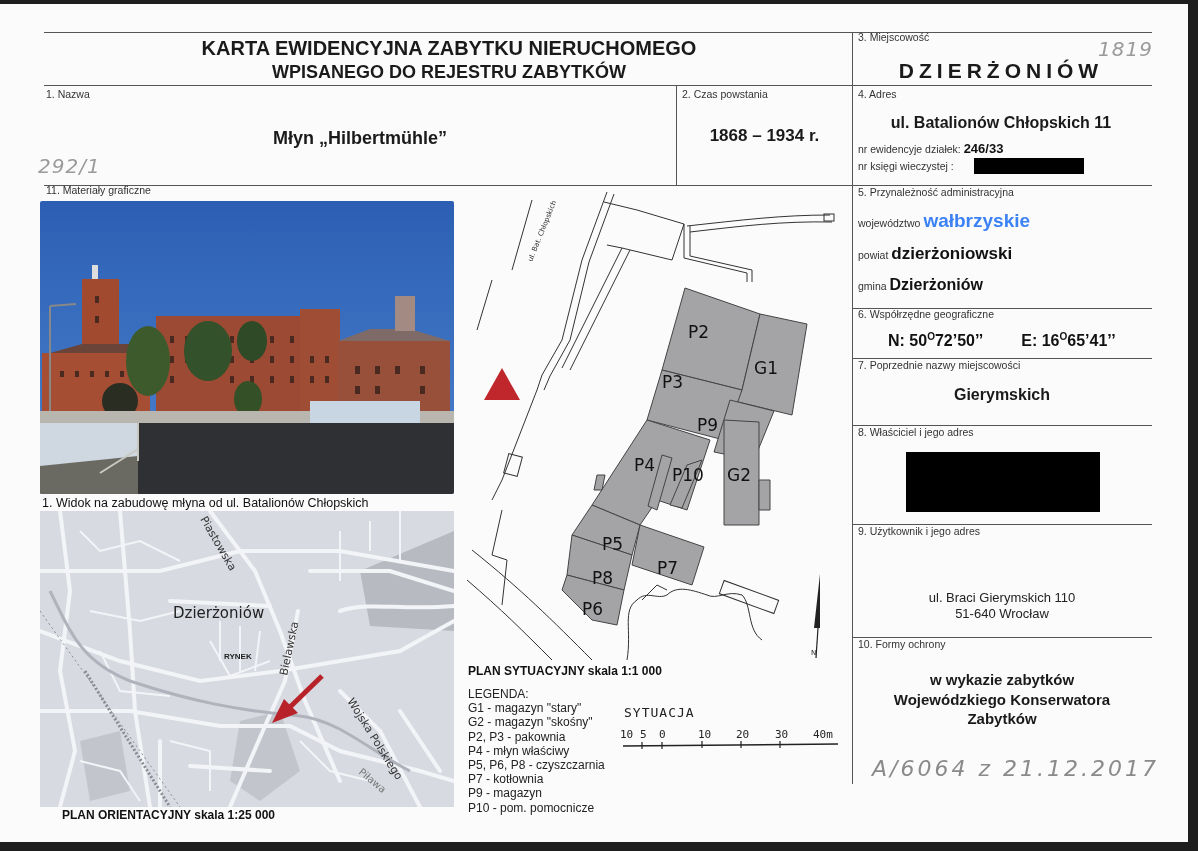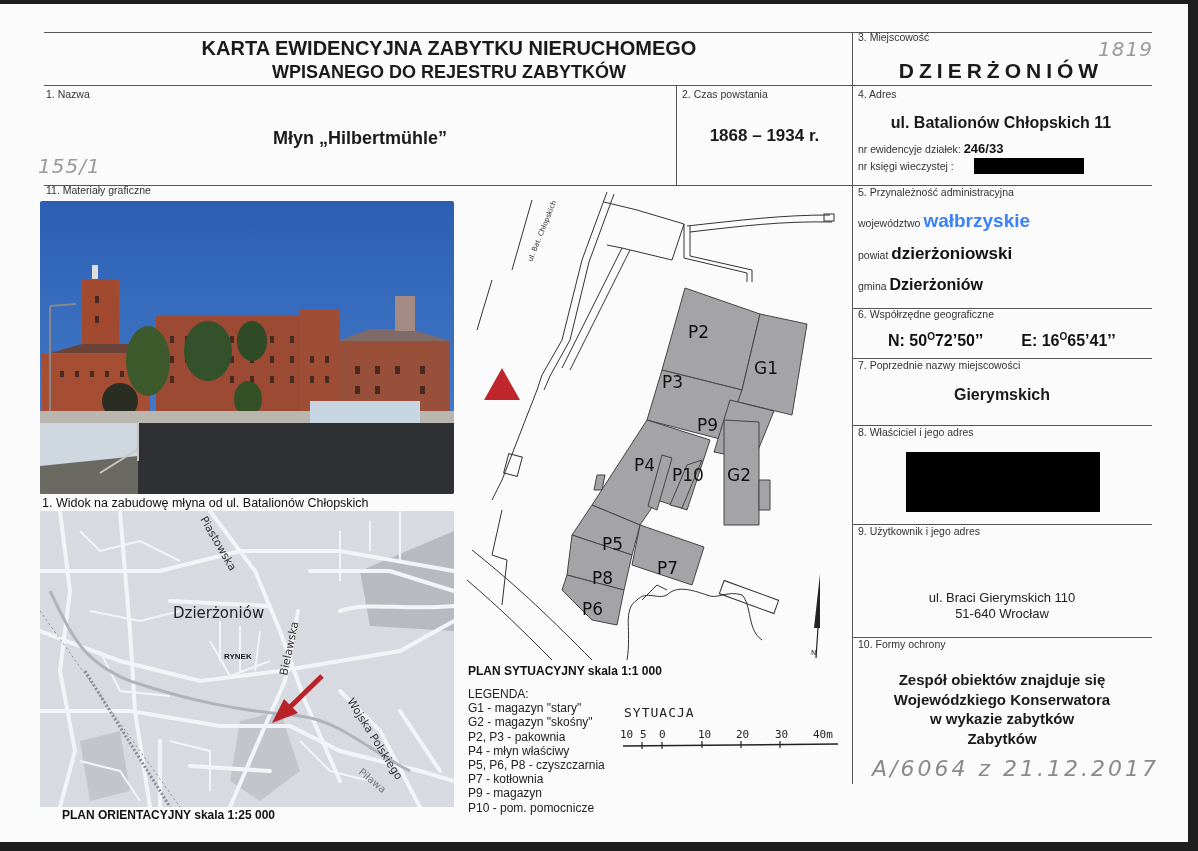--- a/index.html
+++ b/index.html
@@ -34,21 +34,21 @@
   <div class="hline" style="left:852px; top:28px; width:300px;"></div>
 
   <div class="lbl" style="left:858px; top:27px;">3. Miejscowość</div>
   <div class="abs" style="left:856px; top:55px; width:290px; text-align:center; font-size:21px; font-weight:bold; letter-spacing:5px;">DZIERŻONIÓW</div>
   <div class="hand" style="left:1098px; top:33px; font-size:20px;">1819</div>
 
   <div class="hline" style="left:44px; top:81px; width:1108px;"></div>
 
   <div class="lbl" style="left:46px; top:84px;">1. Nazwa</div>
   <div class="center-bold" style="left:44px; top:124px; width:632px; font-size:18px;">Młyn „Hilbertmühle”</div>
-  <div class="hand" style="left:38px; top:150px; font-size:20px;">155/1</div>
+  <div class="hand" style="left:38px; top:150px; font-size:20px;">292/1</div>
 
   <div class="vline" style="left:676px; top:81px; height:100px;"></div>
   <div class="lbl" style="left:682px; top:84px;">2. Czas powstania</div>
   <div class="center-bold" style="left:677px; top:122px; width:175px; font-size:17px;">1868 – 1934 r.</div>
 
   <div class="lbl" style="left:858px; top:84px;">4. Adres</div>
   <div class="center-bold" style="left:856px; top:110px; width:290px; font-size:16px;">ul. Batalionów Chłopskich 11</div>
   <div class="abs" style="left:858px; top:137px; font-size:10.5px; color:#333;">
     <span>nr ewidencyje działek:</span>
     <span style="font-size:13px; font-weight:bold; color:#111;">246/33</span>
@@ -337,20 +337,19 @@
   <div class="hline" style="left:852px; top:520px; width:300px;"></div>
   <div class="lbl" style="left:858px; top:521px;">9. Użytkownik i jego adres</div>
   <div class="abs" style="left:852px; top:586px; width:300px; text-align:center; font-size:13px; line-height:16px; color:#222;">
     <div>ul. Braci Gierymskich 110</div>
     <div>51-640 Wrocław</div>
   </div>
 
   <div class="hline" style="left:852px; top:633px; width:300px;"></div>
   <div class="lbl" style="left:858px; top:634px;">10. Formy ochrony</div>
   <div class="center-bold" style="left:852px; top:666px; width:300px; font-size:15px; line-height:19.5px;">
-    <div>Zespół obiektów znajduje się</div>
+    <div>w wykazie zabytków</div>
     <div>Wojewódzkiego Konserwatora</div>
-    <div>w wykazie zabytków</div>
     <div>Zabytków</div>
   </div>
   <div class="hand" style="left:872px; top:752px; font-size:22px; color:#8a8a8a; letter-spacing:3px;">A/6064 z 21.12.2017</div>
 
 </div>
 
 </body></html>

